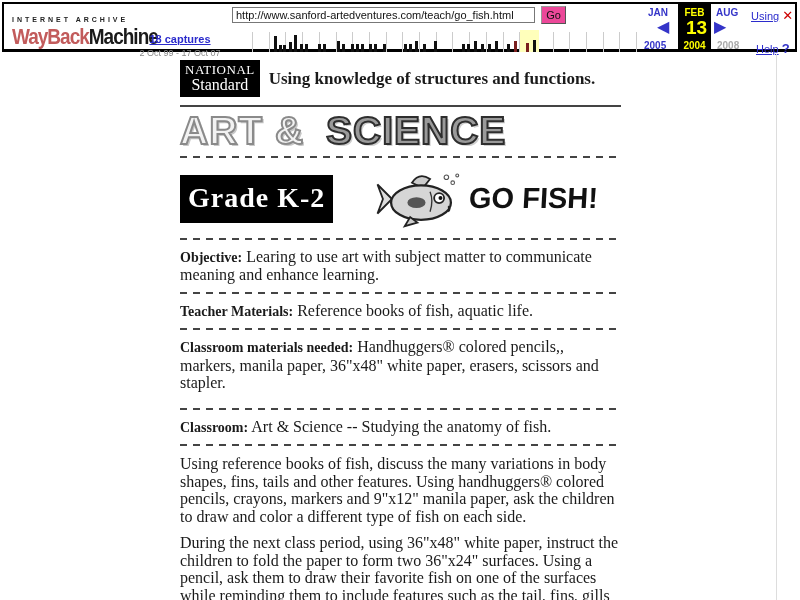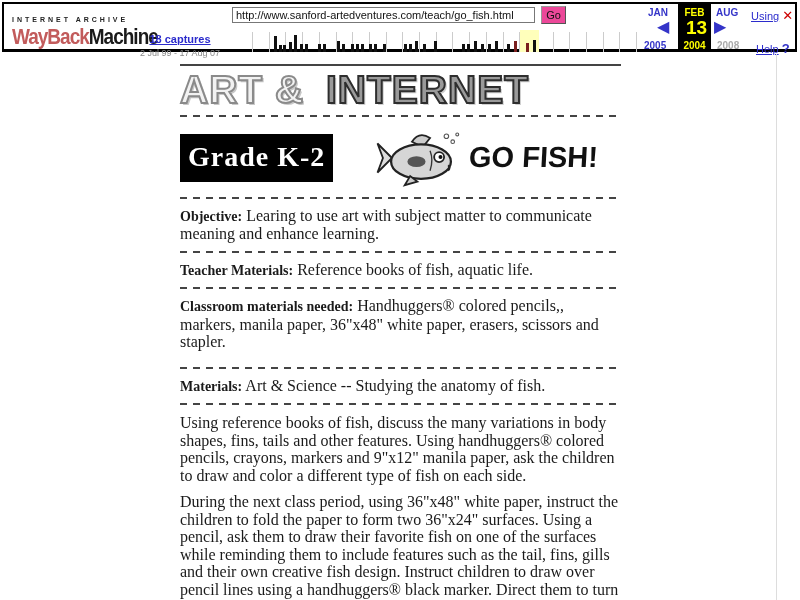--- a/index.html
+++ b/index.html
@@ -83,21 +83,21 @@
 
 <div class="wb-banner">
 
   <div class="wb-logo">
     <div class="arc">INTERNET ARCHIVE</div>
     <div class="wbm"><span class="red">WayBack</span><span class="blk">Machine</span></div>
   </div>
 
   <div class="wb-captures">
     <a href="#">18 captures</a>
-    <div class="range">2 Jul 99 - 17 Aug 07</div>
+    <div class="range">2 Oct 99 - 17 Oct 07</div>
   </div>
 
   <input class="wb-url" value="http://www.sanford-artedventures.com/teach/go_fish.html" style="">
   <button class="wb-go">Go</button>
 
   <div class="wb-timeline">
       <div class="tick" style="left: 0px;"></div>
       <div class="tick" style="left: 16.7px;"></div>
       <div class="tick" style="left: 33.4px;"></div>
       <div class="tick" style="left: 50.1px;"></div>
@@ -174,26 +174,33 @@
   <div class="wb-help">
     <a href="#">Help</a>
     <span class="q">?</span>
   </div>
 </div>
 
 <div class="edge-line"></div>
 
 <div class="page">
 
+  <div class="std-row">
+    <div class="std-badge">
+      <div class="l1">NATIONAL</div>
+      <div class="l2">Standard</div>
+    </div>
+    <div class="std-text">Using knowledge of structures and functions.</div>
+  </div>
 
   <div class="hr-solid"></div>
 
   <div class="big-title">
     <span class="art">ART &amp;</span>
-    <span class="science">INTERNET</span>
+    <span class="science">SCIENCE</span>
   </div>
 
   <div class="dashes"></div>
 
   <div class="grade-row">
     <div class="grade-box">Grade K-2</div>
     <div class="fish-wrap">
       <svg viewBox="0 0 100 64" width="92" height="58">
         <circle cx="78" cy="8" r="2.5" fill="none" stroke="#555" stroke-width="1.2"></circle>
         <circle cx="85" cy="14" r="2" fill="none" stroke="#555" stroke-width="1.2"></circle>
@@ -216,18 +223,18 @@
 
   <p class="sec"><b>Objective:</b> <span>Learing to use art with subject matter to communicate meaning and enhance learning.</span></p>
   <div class="dashes"></div>
 
   <p class="sec"><b>Teacher Materials:</b> <span>Reference books of fish, aquatic life.</span></p>
   <div class="dashes"></div>
 
   <p class="sec"><b>Classroom materials needed:</b> <span>Handhuggers® colored pencils,, markers, manila paper, 36"x48" white paper, erasers, scissors and stapler.</span></p>
   <div class="dashes gap-lg"></div>
 
-  <p class="sec"><b>Materials:</b> <span>Art &amp; Science -- Studying the anatomy of fish.</span></p>
+  <p class="sec"><b>Classroom:</b> <span>Art &amp; Science -- Studying the anatomy of fish.</span></p>
   <div class="dashes"></div>
 
   <p class="para">Using reference books of fish, discuss the many variations in body shapes, fins, tails and other features. Using handhuggers® colored pencils, crayons, markers and 9"x12" manila paper, ask the children to draw and color a different type of fish on each side.</p>
   <p class="para">During the next class period, using 36"x48" white paper, instruct the children to fold the paper to form two 36"x24" surfaces. Using a pencil, ask them to draw their favorite fish on one of the surfaces while reminding them to include features such as the tail, fins, gills and their own creative fish design. Instruct children to draw over pencil lines using a handhuggers® black marker. Direct them to turn over artwork to outline their work on the other side by tracing over lines that can be seen through the double layer. Using handhuggers®, crayons and paint, instruct students to decorate their fish in</p>
 </div>
 
 </body></html>

